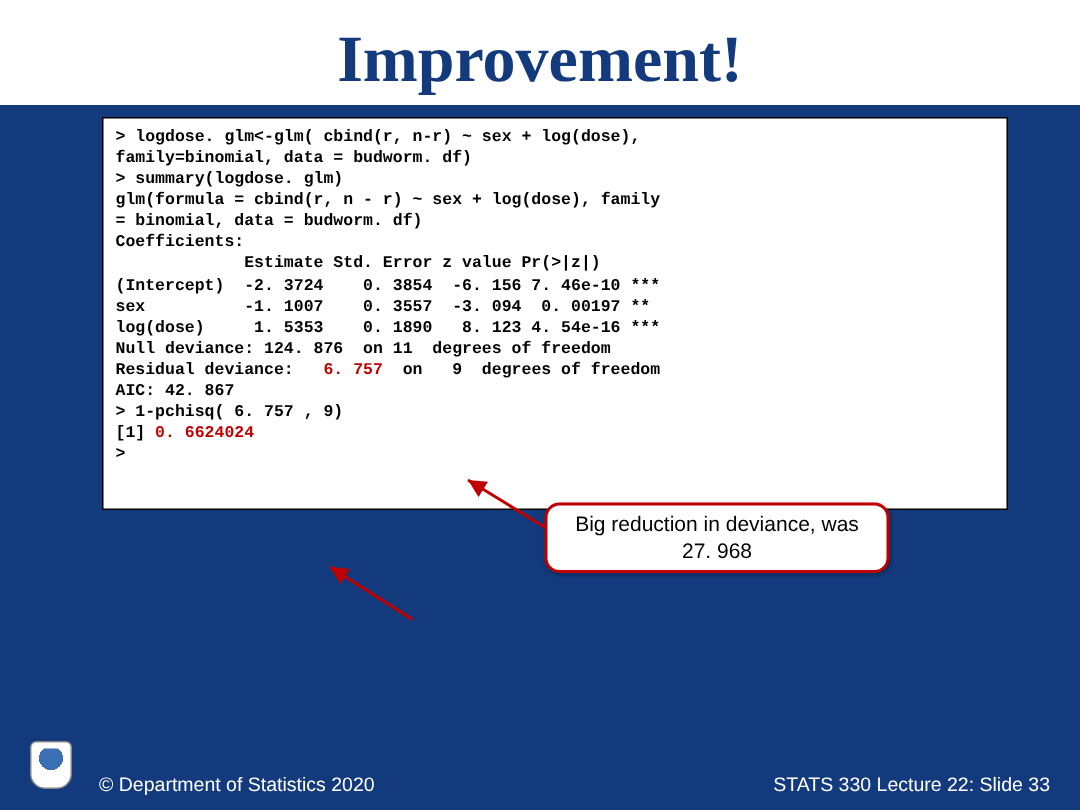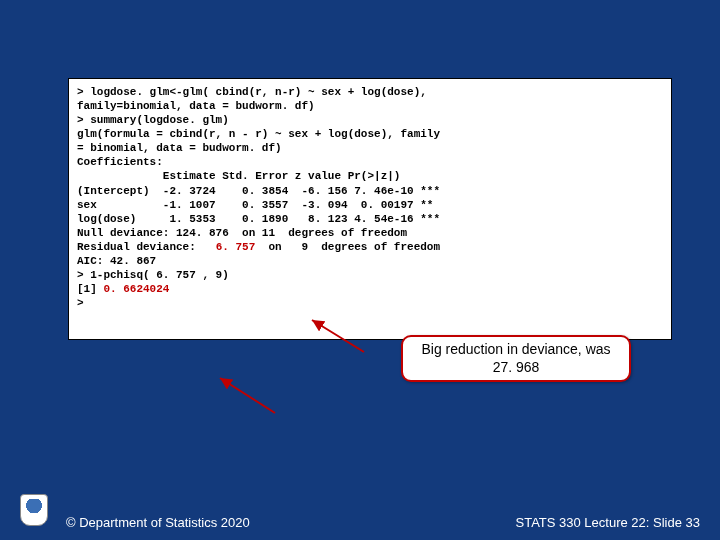--- a/index.html
+++ b/index.html
@@ -3,35 +3,38 @@
 <meta charset="utf-8">
 <style>
   * { box-sizing: border-box; margin: 0; padding: 0; }
   body { width: 720px; height: 540px; background: #133a7c; font-family: Arial, sans-serif; overflow: hidden; position: relative; }
   .slide { position: absolute; inset: 0; }
   .title { font-family: "Comic Sans MS", cursive; font-size: 44px; color: #133a7c; text-align: center; margin-top: 8px; font-weight: bold; text-shadow: 1px 1px 0 #fff, -1px -1px 0 #fff, 1px -1px 0 #fff, -1px 1px 0 #fff; }
   .title-bar { background: #fff; width: 720px; height: 70px; display:flex; align-items:center; justify-content:center;}
   .code-box { position: absolute; left: 68px; top: 78px; width: 604px; height: 262px; background: #fff; border: 1.5px solid #000; padding: 6px 8px; font-family: "Courier New", monospace; font-size: 11px; font-weight: bold; line-height: 1.28; white-space: pre; overflow: hidden; }
   .red { color: #c00000; }
   .callout { position: absolute; background: #fff; border: 2px solid #c00000; border-radius: 10px; font-family: Arial, sans-serif; font-size: 14px; color: #000; padding: 4px 10px; text-align: center; line-height: 1.25; box-shadow: 1px 1px 3px rgba(0,0,0,.3); }
-  .callout1 { left: 363px; top: 335px; width: 230px; margin-left: 38px; }
+  .callout1 { left: 363px; top: 335px; width: 230px; }
   .callout2 { left: 237px; top: 412px; width: 175px; font-style: italic; }
   .arrow-line { position: absolute; pointer-events: none; }
   .footer { position: absolute; bottom: 10px; left: 0; right: 0; color: #fff; font-size: 13px; }
   .footer-left { position: absolute; left: 66px; bottom: 0; }
   .footer-right { position: absolute; right: 20px; bottom: 0; margin-left: 20px; }
   .logo { position: absolute; left: 16px; bottom: 6px; width: 36px; height: 40px; }
   .logo-shield { width: 28px; height: 32px; background: #fff; border-radius: 4px 4px 10px 10px; border: 1px solid #888; position: relative; margin: 0 auto; }
   .logo-shield::before { content:""; position:absolute; left:4px; top:4px; right:4px; bottom:10px; background: radial-gradient(circle at 50% 40%, #3b6fb5 0 8px, transparent 8px); }
 </style>
 </head>
 <body>
 
 <div class="slide">
 
+  <div class="title-bar">
+    <div class="title">Improvement!</div>
+  </div>
 
   <div class="code-box"><span>&gt; logdose. glm&lt;-glm( cbind(r, n-r) ~ sex + log(dose),</span>
 <span>family=binomial, data = budworm. df)</span>
 <span>&gt; summary(logdose. glm)</span>
 <span>glm(formula = cbind(r, n - r) ~ sex + log(dose), family</span>
 <span>= binomial, data = budworm. df)</span>
 <span>Coefficients:</span>
 <span>             Estimate Std. Error z value Pr(&gt;|z|)</span>
 <span>(Intercept)  -2. 3724    0. 3854  -6. 156 7. 46e-10 ***</span>
 <span>sex          -1. 1007    0. 3557  -3. 094  0. 00197 **</span>

